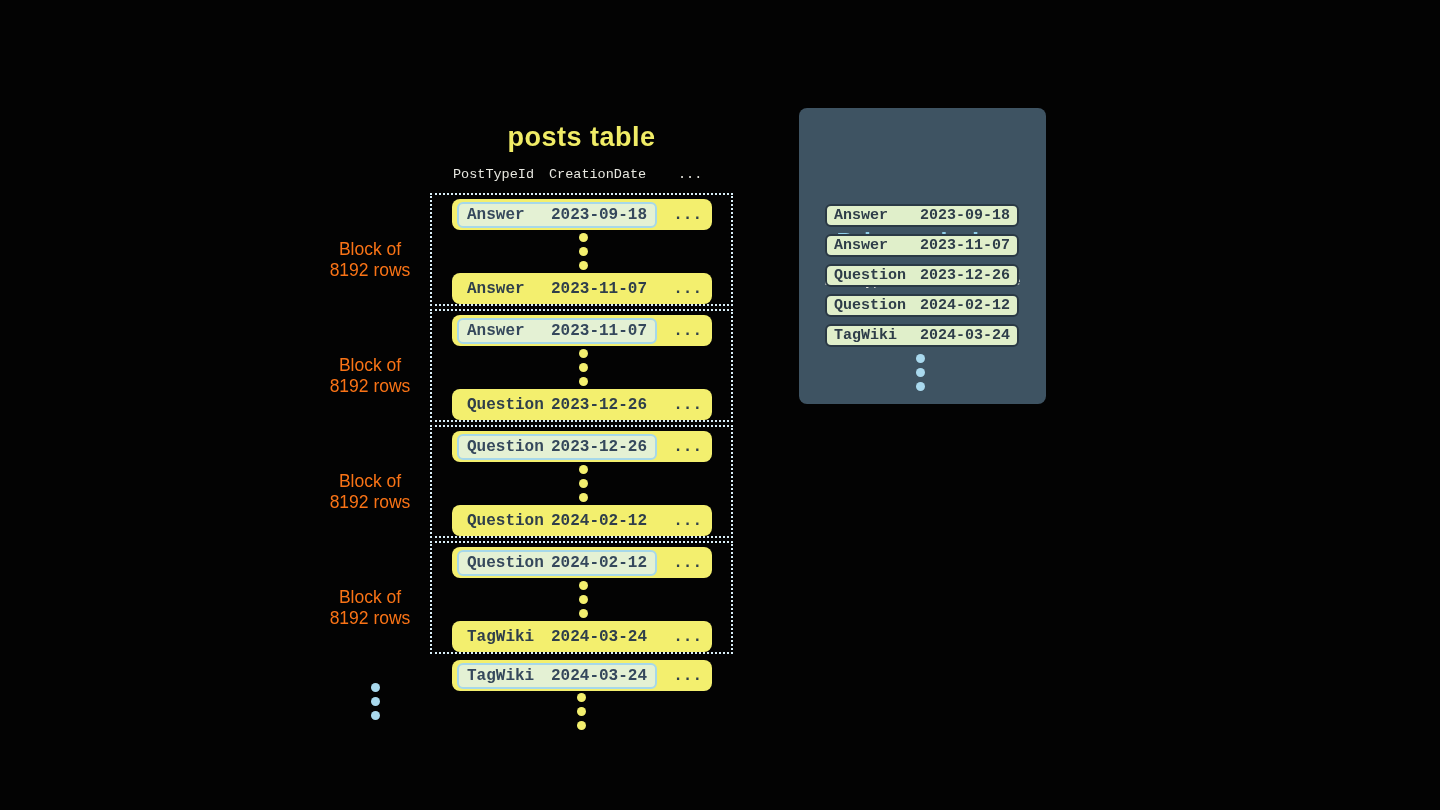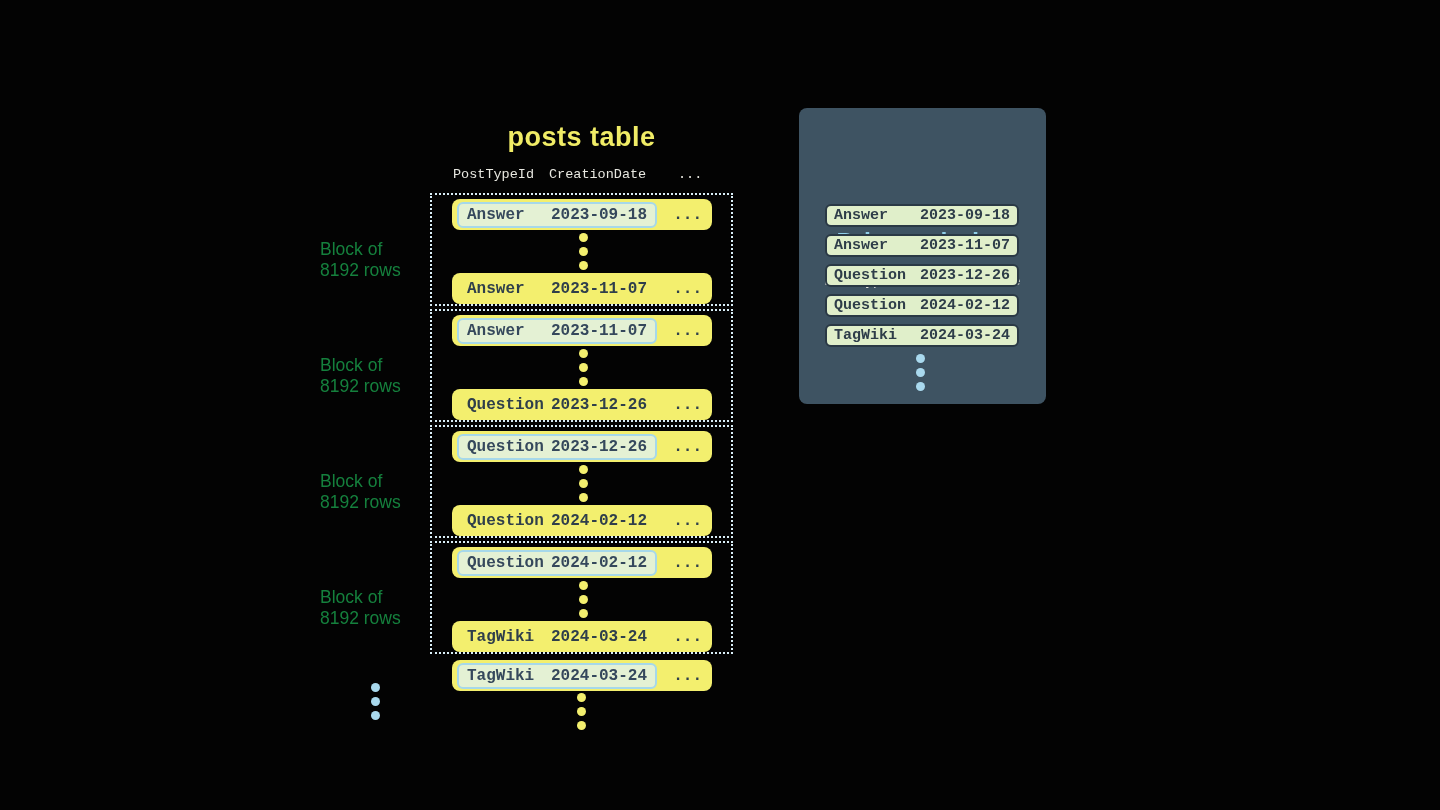--- a/index.html
+++ b/index.html
@@ -40,22 +40,22 @@
   .yrow .ell{
     margin-left:auto;margin-right:10px;font-size:16px;font-weight:bold;color:#2f3f4b;
   }
   
   .vdots{position:absolute;display:flex;flex-direction:column;gap:5px;}
   .dot{width:9px;height:9px;border-radius:50%;}
   .dot.y{background:#f3ef6e;}
   .dot.b{background:#a9d9ee;}
   
   .block-label{
-    position:absolute;left:320px;width:100px;text-align:left;
-    color:#15803d;font-size:17.5px;line-height:21px;font-weight:400;
+    position:absolute;left:320px;width:100px;text-align:center;
+    color:#f97316;font-size:17.5px;line-height:21px;font-weight:400;
   }
   
   .panel{
     position:absolute;left:799px;top:108px;width:247px;height:296px;
     background:#3e5362;border-radius:8px;
   }
   .pi-title{
     position:absolute;left:0;top:120px;width:247px;text-align:center;
     color:#8fcfe9;font-size:25px;font-weight:600;letter-spacing:.5px;
   }

